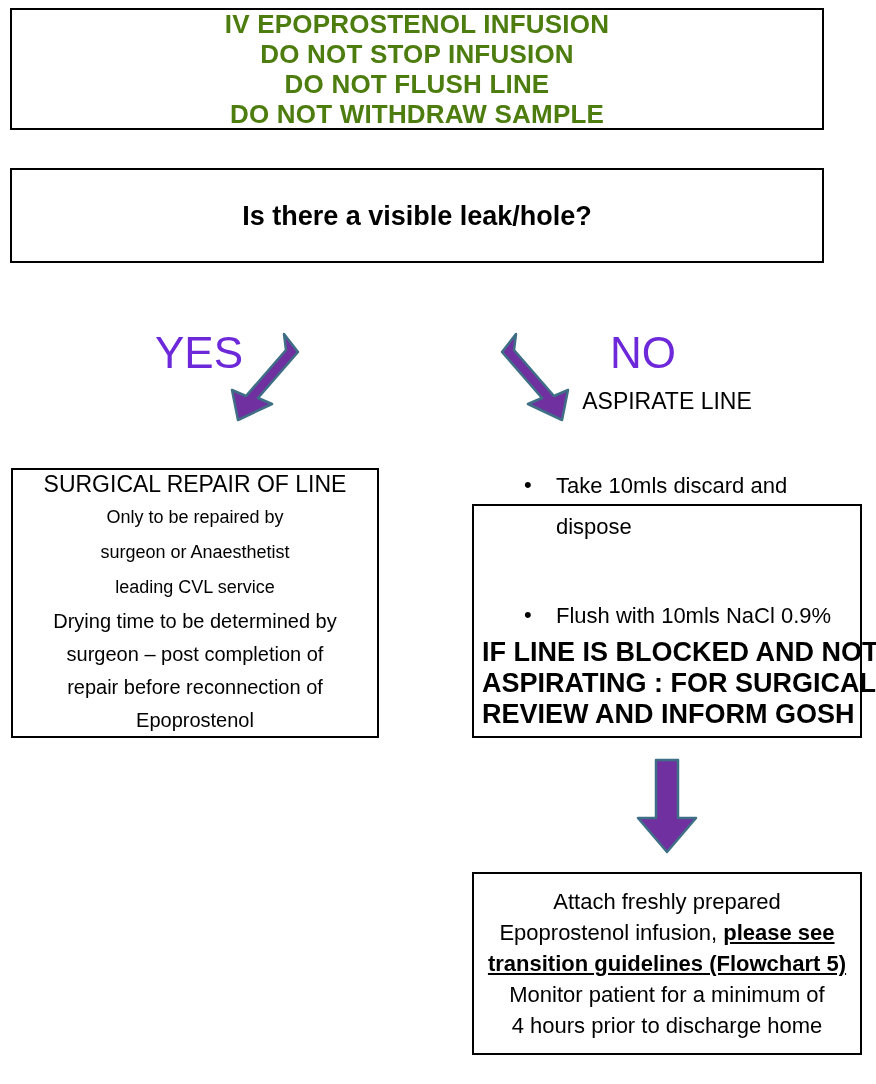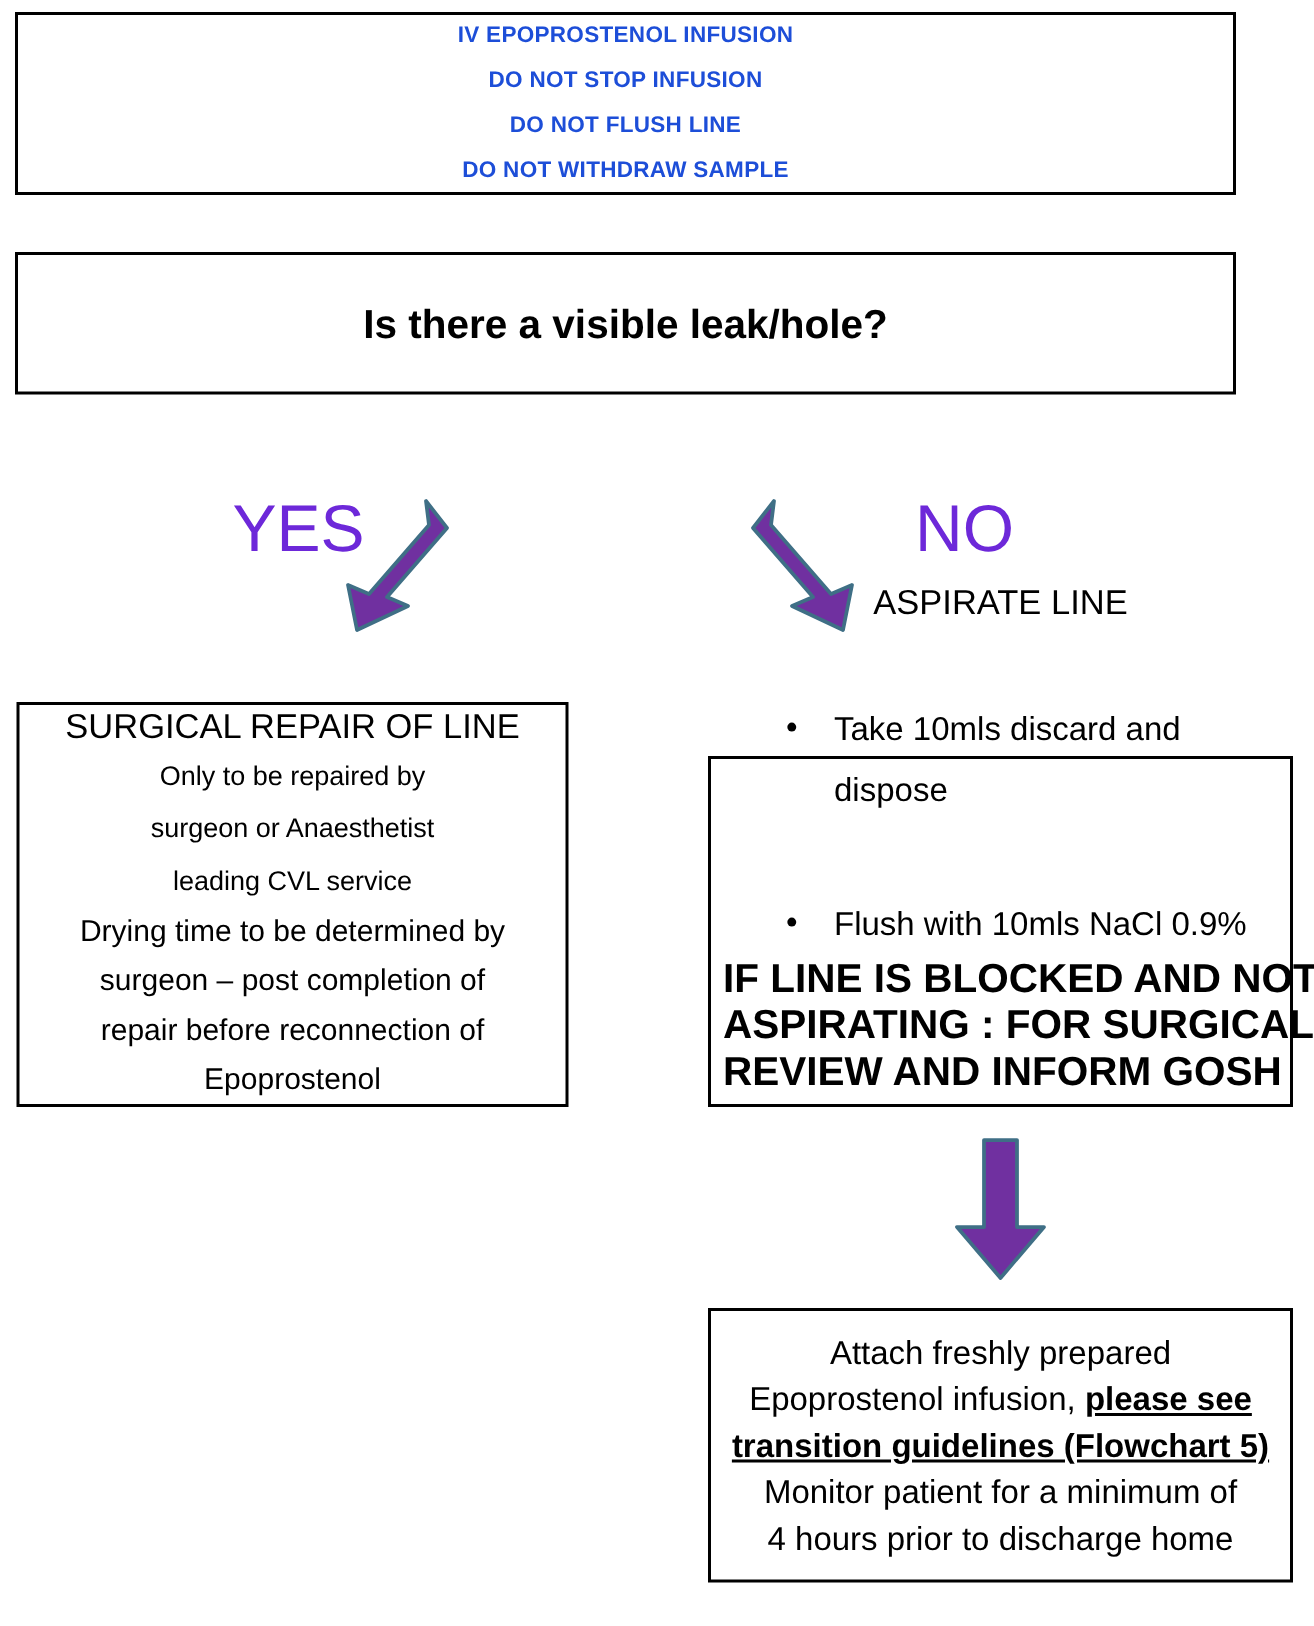--- a/index.html
+++ b/index.html
@@ -35,23 +35,23 @@
 
   
   #warning-box {
     left: 10px;
     top: 8px;
     width: 814px;
     height: 122px;
     padding: 4px 10px;
   }
   #warning-box .wline {
-    color: #1d4ed8;
-    font-weight: bold;
-    font-size: 15px;
+    color: #4d7c0f;
+    font-weight: bold;
+    font-size: 26px;
     line-height: 30px;
     letter-spacing: 0.2px;
     white-space: nowrap;
   }
 
   
   #question-box {
     left: 10px;
     top: 168px;
     width: 814px;

